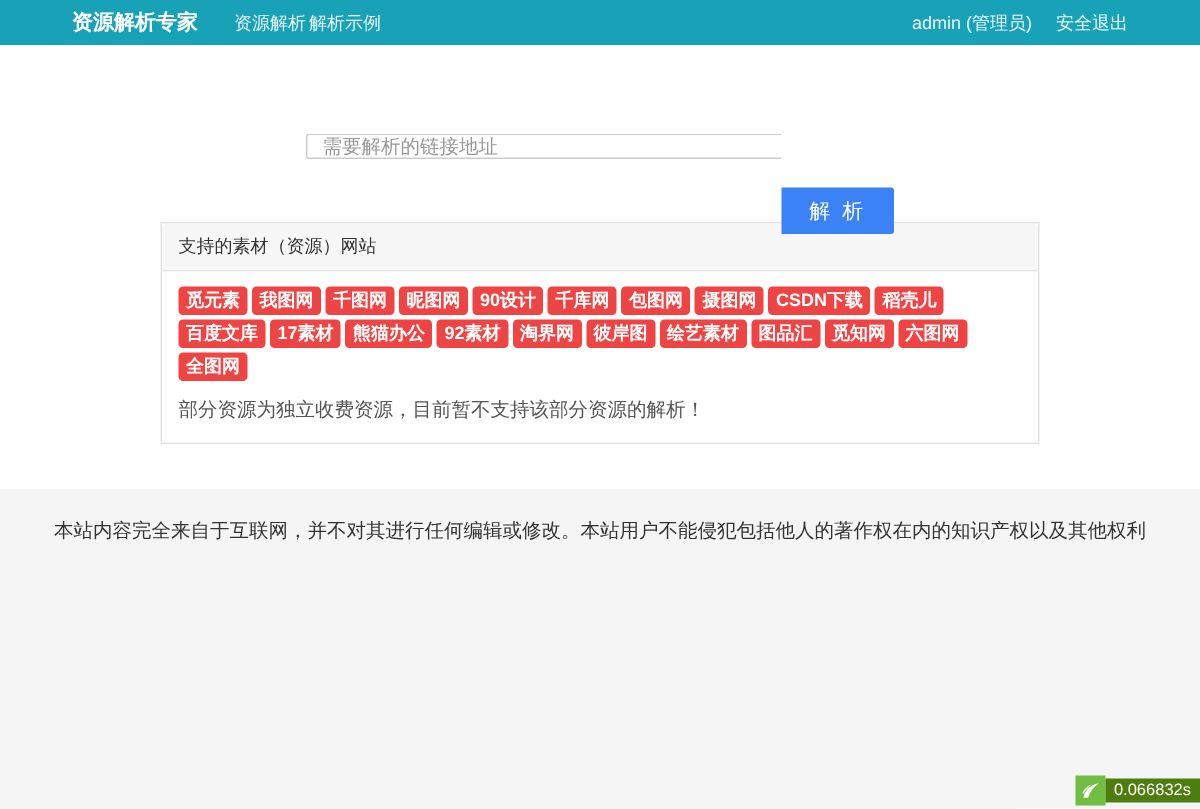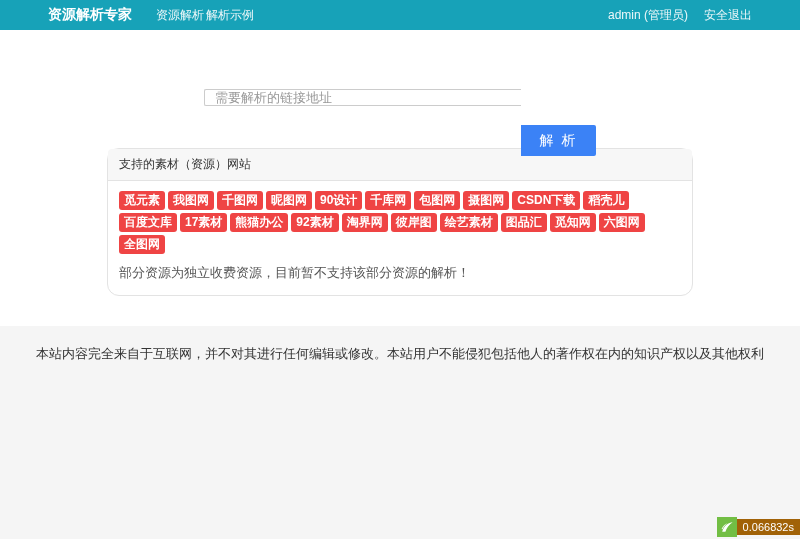--- a/index.html
+++ b/index.html
@@ -31,21 +31,21 @@
   }
   .search-input::placeholder { color:#999; }
   .btn-parse {
     width:75px; height:31px; border:none; border-radius:0 2px 2px 0;
     background:#3b82f6; color:#fff; font-size:14px; letter-spacing:2px;
     cursor:pointer; font-family:inherit;margin-top:36px;
   }
 
   
   .panel {
-    width:586px; margin:28px auto 0; border:1px solid #e3e3e3; border-radius:12px;
+    width:586px; margin:28px auto 0; border:1px solid #e3e3e3; border-radius:0;
     background:#fff;
   }
   .panel-header {
     background:#f7f7f7; border-bottom:1px solid #e3e3e3; border-radius:4px 4px 0 0;
     padding:7px 11px; font-size:12px; color:#333;
   }
   .panel-body { padding:10px 11px 13px; }
   .badges { display:flex; flex-wrap:wrap; gap:3px; }
   .badge {
     background:#ef4444; color:#fff; font-size:12px; line-height:1.25;
@@ -62,21 +62,21 @@
   .footer-link { font-size:13px; color:#337ab7; text-decoration:none; cursor:pointer; }
   .footer-disclaimer { font-size:13px; color:#333; margin:0; }
 
   
   .debugbar { position:absolute; right:0; bottom:2px; display:flex; align-items:center; }
   .trace-icon {
     width:20px; height:20px; background:#72be44; display:flex;
     align-items:center; justify-content:center; cursor:pointer;
   }
   .trace-time {
-    background:#a16207; color:#fff; font-size:11px; line-height:16px;
+    background:#4d7c0f; color:#fff; font-size:11px; line-height:16px;
     height:16px; padding:0 6px; white-space:nowrap;
   }
 </style>
 </head>
 <body>
 
 <nav class="navbar">
   <span class="brand">资源解析专家</span>
   <div class="nav-left">
     <a class="nav-link">资源解析</a>

